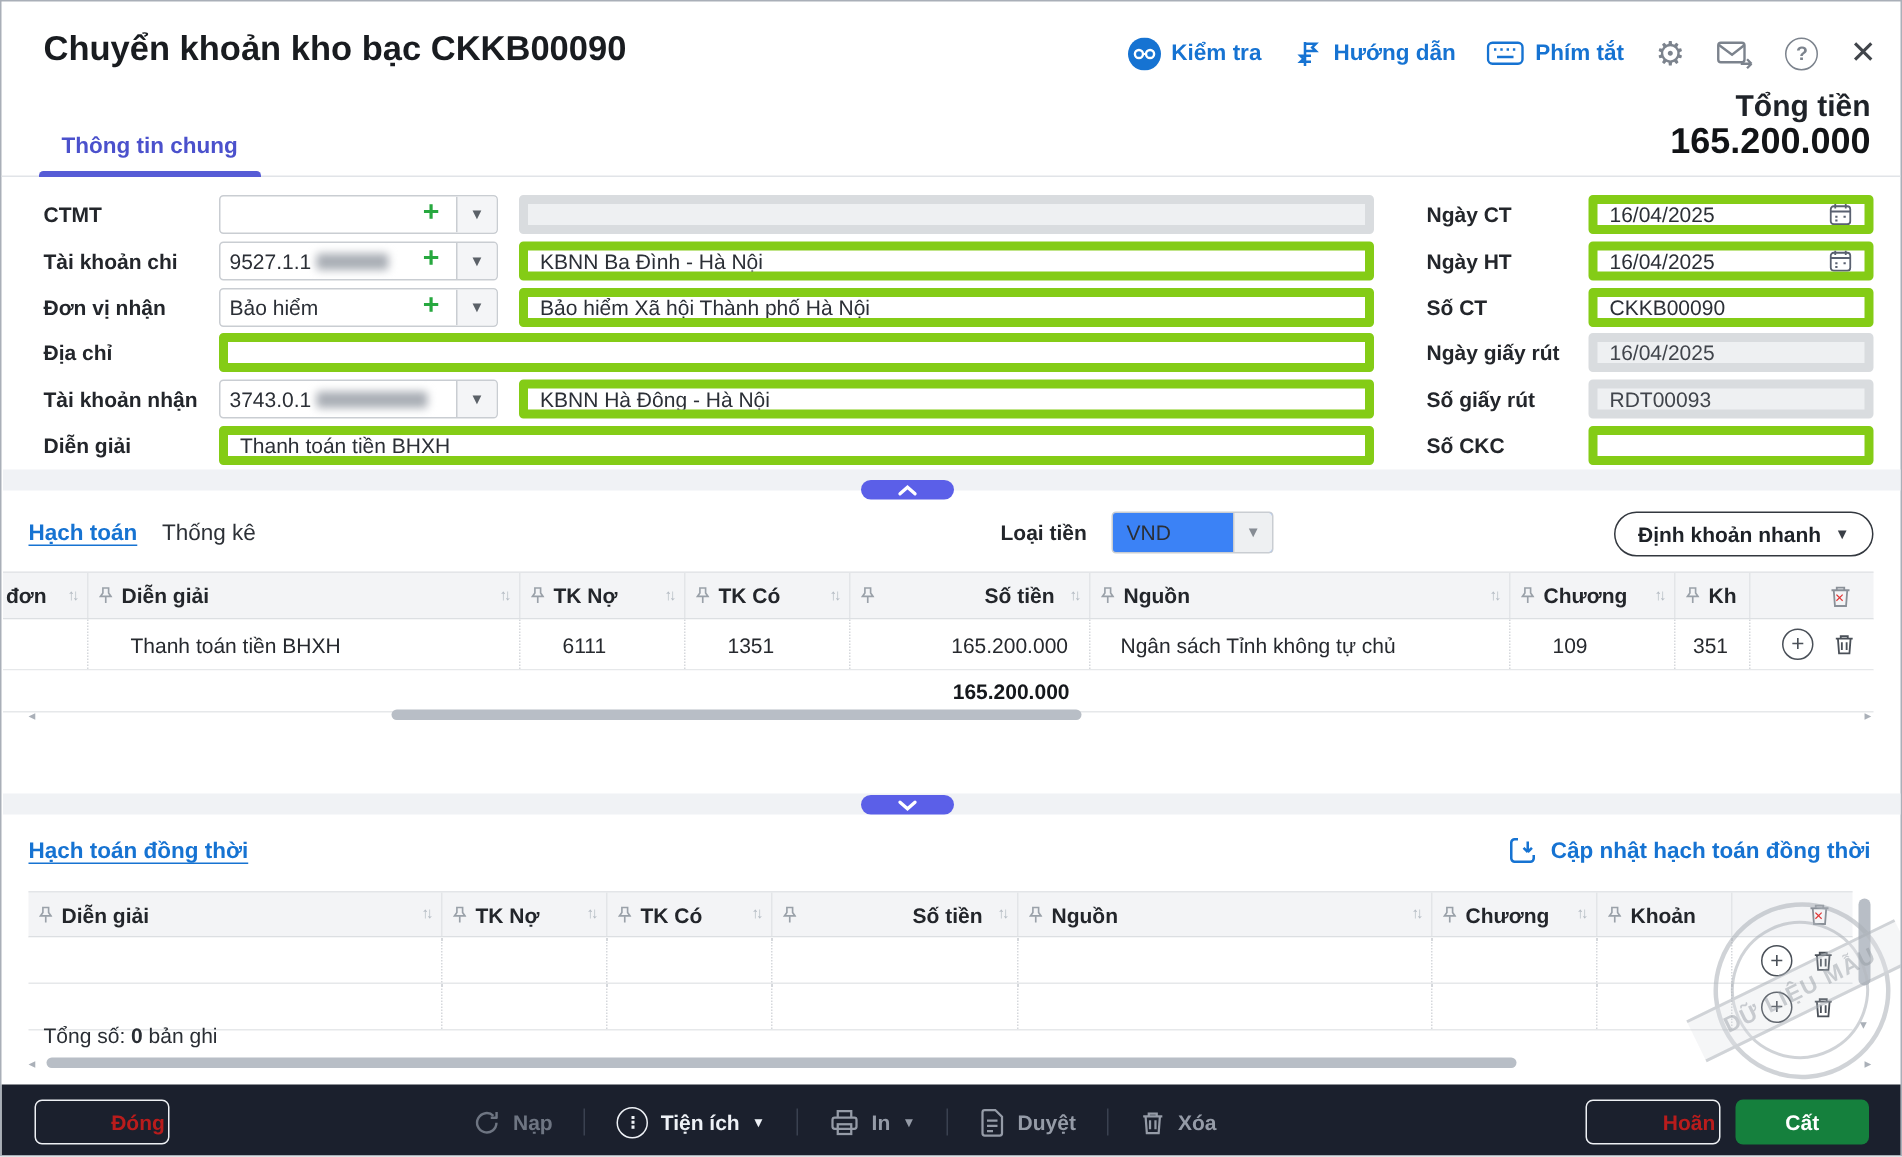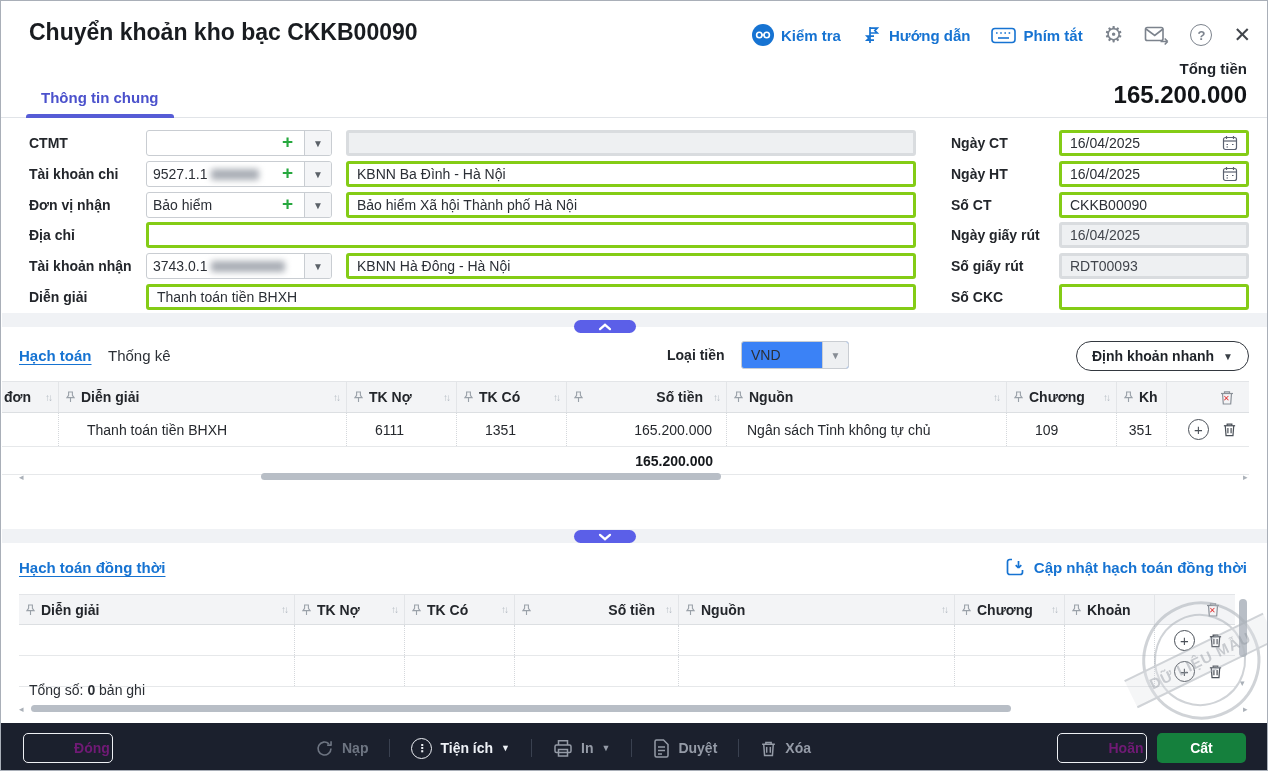--- a/index.html
+++ b/index.html
@@ -7,28 +7,28 @@
     box-sizing:border-box;font-family:"Liberation Sans","DejaVu Sans",sans-serif;overflow:hidden;color:#23262b;}
   .abs{position:absolute;box-sizing:border-box;}
   
   .title{left:28px;top:18px;font-size:23px;font-weight:bold;color:#191c20;}
   .hactions{right:16px;top:22px;display:flex;align-items:center;gap:21px;}
   .hlink{display:flex;align-items:center;gap:7px;color:#1673d2;font-size:15px;font-weight:bold;cursor:pointer;}
   .hicon{display:flex;align-items:center;justify-content:center;color:#7c838d;cursor:pointer;}
   .gear{font-size:22px;line-height:22px;}
   .help{width:20px;height:20px;border:1.7px solid #7c838d;border-radius:50%;font-size:13px;font-weight:bold;}
   .closex{font-size:21px;color:#41454b;font-weight:bold;}
-  .total-label{right:20px;top:59px;font-size:15px;font-weight:bold;color:#1f2329;text-align:right;}
+  .total-label{right:20px;top:59px;font-size:20px;font-weight:bold;color:#1f2329;text-align:right;}
   .total-value{right:20px;top:80px;font-size:24px;font-weight:bold;color:#121417;}
   .tabstrip{left:0;top:0;width:100%;height:117px;border-bottom:1px solid #e1e4e8;pointer-events:none;}
   .tab{left:40px;top:88px;font-size:15px;font-weight:bold;color:#4b51cc;cursor:pointer;pointer-events:auto;}
   .tab-underline{left:25px;top:113px;width:148px;height:4px;background:#565cd6;border-radius:3px 3px 0 0;}
   
   .flabel{font-size:14px;font-weight:bold;color:#23262b;line-height:26px;white-space:nowrap;}
-  .finput{height:26px;border:3px solid #84cc16;border-radius:3px;background:#fff;font-size:14px;
+  .finput{height:26px;border:6px solid #84cc16;border-radius:3px;background:#fff;font-size:14px;
     padding:0 8px;color:#2b2f36;display:flex;align-items:center;white-space:nowrap;overflow:hidden;}
   .finput.disabled{background:#eef0f2;border-color:#d9dcdf;color:#41454c;}
   .combo{display:flex;height:26px;border:1px solid #c9cdd2;border-radius:3px;background:#fff;overflow:hidden;}
   .combo .val{flex:1;display:flex;align-items:center;gap:3px;padding:0 6px;font-size:14px;color:#2b2f36;overflow:hidden;white-space:nowrap;}
   .combo .plus{margin-left:auto;color:#27a83f;font-size:19px;font-weight:bold;padding:0 5px 2px 2px;cursor:pointer;}
   .combo .dd{width:26px;border-left:1px solid #c9cdd2;background:#f4f5f7;display:flex;align-items:center;justify-content:center;
     color:#5b6168;font-size:10px;cursor:pointer;flex:none;}
   .mask{display:inline-block;height:11px;background:#a9aeb5;border-radius:2px;filter:blur(3px);}
   .calico{margin-left:auto;display:flex;cursor:pointer;}
   
@@ -71,21 +71,21 @@
   .stamp{left:1136px;top:596px;width:126px;height:126px;opacity:.55;transform:rotate(-26deg);z-index:6;pointer-events:none;}
   .stamp .c1{position:absolute;left:5px;top:5px;width:112px;height:112px;border:3px solid #aab0b7;border-radius:50%;}
   .stamp .c2{position:absolute;left:17px;top:17px;width:88px;height:88px;border:2px solid #aab0b7;border-radius:50%;}
   .stamp .band{position:absolute;left:-14px;top:48px;width:154px;height:27px;background:rgba(205,209,214,.35);
     border-top:2px solid #aab0b7;border-bottom:2px solid #aab0b7;display:flex;align-items:center;justify-content:center;
     font-size:15px;font-weight:bold;color:#9aa0a8;letter-spacing:1px;}
   
   .footer{left:0;top:722px;width:1268px;height:49px;background:#1b202d;}
   .fbtn{height:30px;border-radius:5px;display:flex;align-items:center;justify-content:center;
     font-size:14px;font-weight:bold;cursor:pointer;}
-  .fbtn.outline{border:1px solid #eef0f4;color:#701a75;background:transparent;padding-left:48px;}
+  .fbtn.outline{border:1px solid #eef0f4;color:#b91c1c;background:transparent;padding-left:48px;}
   .fbtn.primary{background:#15803d;border:none;color:#fff;}
   .fgroup{left:314px;top:732px;height:30px;display:flex;align-items:center;gap:21px;}
   .fitem{display:flex;align-items:center;gap:8px;font-size:14px;font-weight:bold;cursor:pointer;white-space:nowrap;}
   .fitem.dim{color:#6e7582;}
   .fitem.mid{color:#959ba7;}
   .fitem.bright{color:#eef1f6;}
   .fdiv{width:1px;height:18px;background:#3a4150;}
   .ucircle{width:19px;height:19px;border:1.6px solid #eef1f6;border-radius:50%;display:flex;align-items:center;justify-content:center;
     font-size:11px;font-weight:bold;letter-spacing:0;}
   svg{display:block;}

